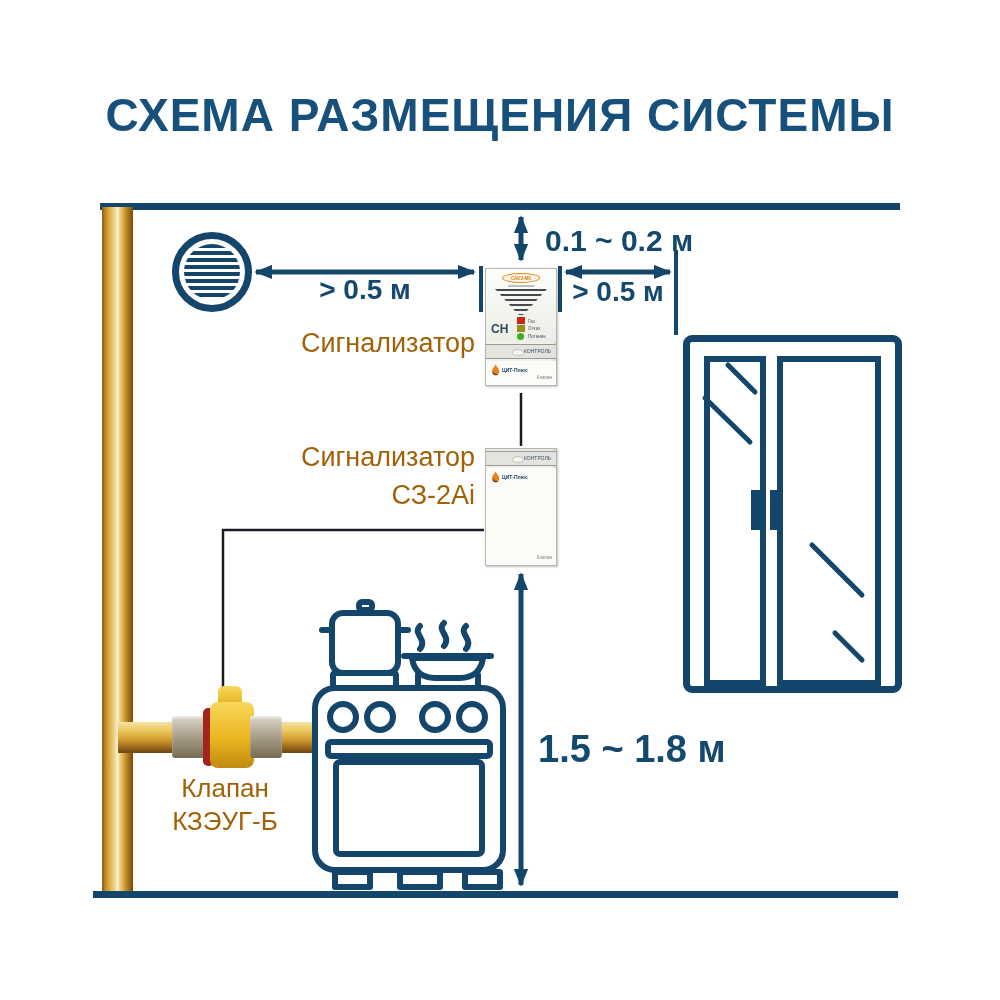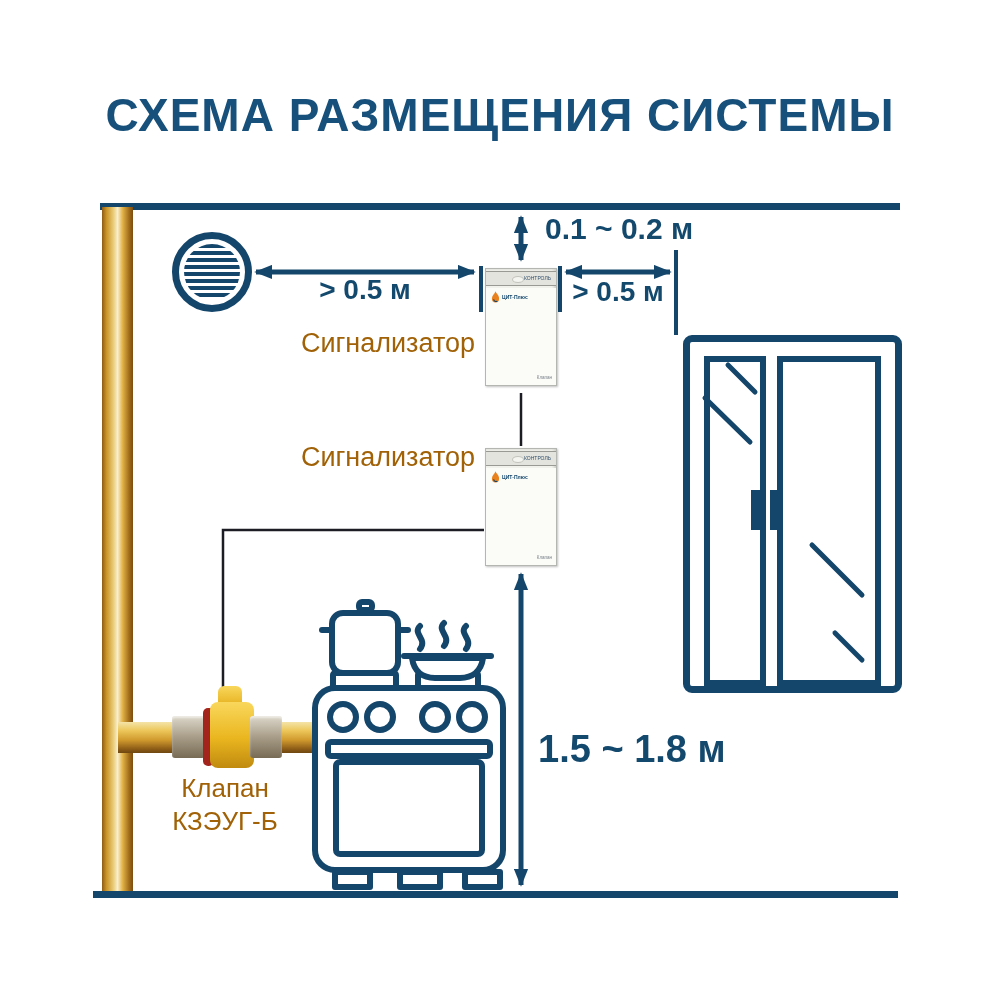--- a/index.html
+++ b/index.html
@@ -20,21 +20,21 @@
     background:linear-gradient(180deg,#f4e3a8 0%,#ecc659 28%,#d09a2e 58%,#8a5a16 88%,#6f4710 100%);}
 
   
   #vent{position:absolute;left:172px;top:232px;width:80px;height:80px;border-radius:50%;
         border:7px solid #14466b;background:#ffffff;box-sizing:border-box;}
   #vent .stripes{position:absolute;left:5px;top:5px;width:56px;height:56px;border-radius:50%;
         background:repeating-linear-gradient(180deg,#14466b 0 4px,#ffffff 4px 7px);}
 
   
   .dim{position:absolute;font-weight:bold;color:#14496e;}
-  #dim-top{left:545px;top:212px;font-size:30px;}
+  #dim-top{left:545px;top:224px;font-size:30px;}
   #dim-left{left:302px;top:274px;width:126px;text-align:center;font-size:28px;}
   #dim-right{left:562px;top:276px;width:112px;text-align:center;font-size:28px;}
   #dim-height{left:538px;top:728px;font-size:38px;}
 
   
   .lbl{position:absolute;color:#a16207;font-size:27px;line-height:38px;}
   #lbl-det1{left:260px;top:324px;width:215px;text-align:right;}
   #lbl-det2{left:260px;top:438px;width:215px;text-align:right;}
   #lbl-valve{left:140px;top:772px;width:170px;text-align:center;font-size:26px;line-height:33px;}
 
@@ -138,23 +138,42 @@
   <div id="dim-top" class="dim">0.1 ~ 0.2 м</div>
   <div id="dim-left" class="dim">&gt; 0.5 м</div>
   <div id="dim-right" class="dim">&gt; 0.5 м</div>
   <div id="dim-height" class="dim">1.5 ~ 1.8 м</div>
 
   <div id="lbl-det1" class="lbl">
     <div>Сигнализатор</div>
   </div>
   <div id="lbl-det2" class="lbl">
     <div>Сигнализатор</div>
+    <div>СЗ-2Ai</div>
   </div>
 
   <div id="device1" class="device">
+    <div class="dev-main">
+      <div class="dev-oval">САКЗ-МК</div>
+      <div class="dev-sub"></div>
+      <div class="dev-grille"></div>
+      <div class="dev-row">
+        <span class="dev-ch">СН</span>
+        <div class="leds">
+          <i class="led r"></i>
+          <i class="led y"></i>
+          <i class="led g"></i>
+        </div>
+        <div class="led-labels">
+          <div>Газ</div>
+          <div>Отказ</div>
+          <div>Питание</div>
+        </div>
+      </div>
+    </div>
     <div class="dev-ctrl">
       <span class="btn"></span>
       <span>КОНТРОЛЬ</span>
     </div>
     <div class="dev-bottom">
       <svg class="flame-icon" width="9" height="13" viewBox="0 0 10 14">
         <path d="M5 0 C6 3 9 4 9 8 A4 4.5 0 1 1 1 8 C1 5 4 3 5 0 Z" fill="#e8821e"></path>
         <path d="M3 9 a2.5 2.5 0 0 0 4 2" stroke="#14466b" fill="none" stroke-width="1.2"></path>
       </svg>
       <span class="maker">ЦИТ-Плюс</span>

